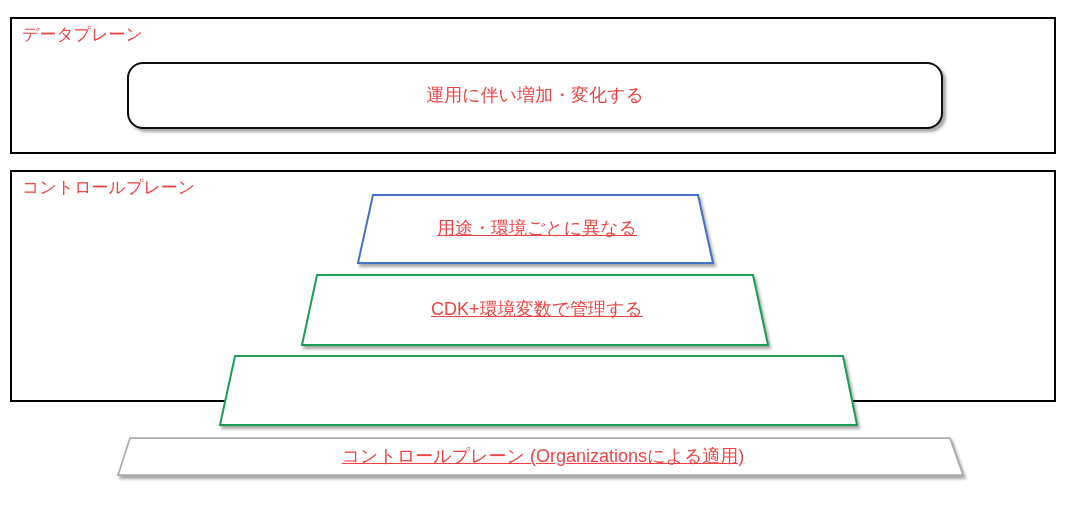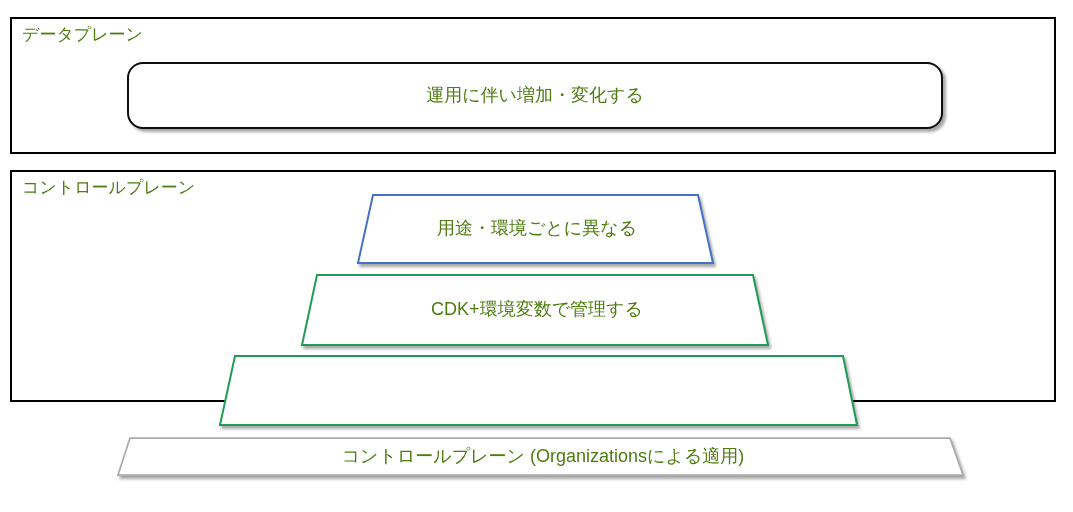--- a/index.html
+++ b/index.html
@@ -6,21 +6,21 @@
     margin: 0;
     padding: 0;
     background: #ffffff;
   }
   .canvas {
     position: relative;
     width: 1073px;
     height: 512px;
     background: #ffffff;
     font-family: "Liberation Sans", "DejaVu Sans", sans-serif;
-    color: #4d7c0f;
+    color: #ef4444;
     overflow: hidden;
   }
   .plane-box {
     position: absolute;
     box-sizing: border-box;
     border: 2px solid #000000;
     background: #ffffff;
   }
   #data-plane-box  { left: 10px; top: 17px;  width: 1046px; height: 137px; }
   #control-plane-box { left: 10px; top: 170px; width: 1046px; height: 232px; }
@@ -69,20 +69,21 @@
     right: 0;
     bottom: 7px;
     display: flex;
     flex-direction: column;
     align-items: center;
     justify-content: center;
     text-align: center;
     font-size: 18px;
     line-height: 27px;
     white-space: nowrap;
+    text-decoration: underline;
   }
   #trap-1 { left: 354px; top: 193px; width: 366px; height: 78px; }
   #trap-2 { left: 298px; top: 273px; width: 478px; height: 80px; }
   #trap-3 { left: 216px; top: 354px; width: 650px; height: 80px; }
   #trap-4 { left: 114px; top: 436px; width: 858px; height: 48px; }
   #trap-4 .trap-text { bottom: 8px; }
 </style>
 </head>
 <body>
 

